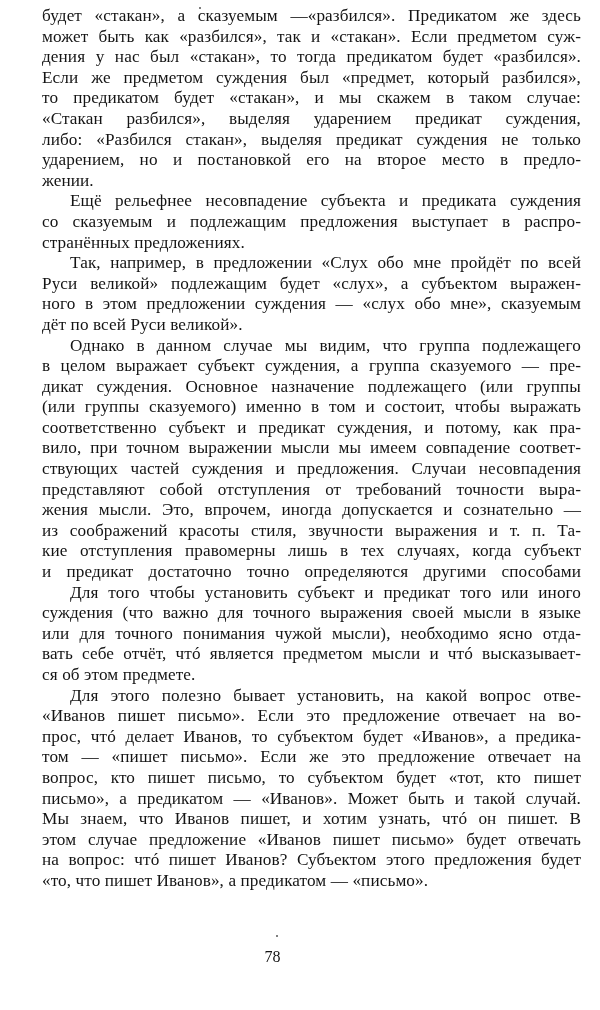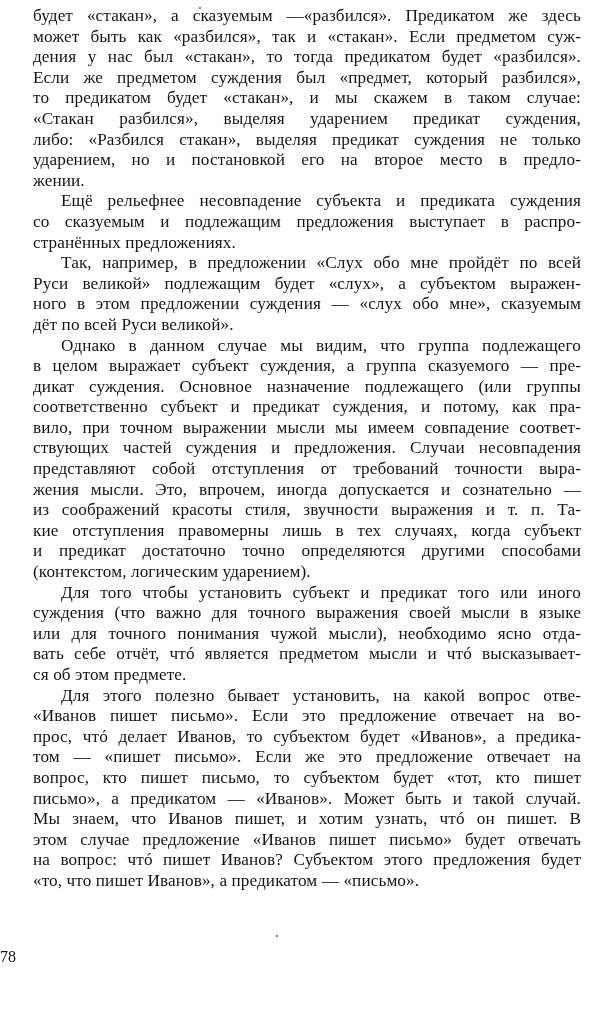--- a/index.html
+++ b/index.html
@@ -22,33 +22,34 @@
       width: 548px;
     }
     .line {
       height: 20.6px;
       line-height: 20.6px;
       font-size: 17.2px;
       white-space: nowrap;
       text-align: justify;
       text-align-last: justify;
       letter-spacing: 0.1px;
+      margin-left: 9px;
     }
     .line.last {
       text-align-last: left;
     }
     .line.indent {
       padding-left: 28px;
     }
     .page-number {
       position: absolute;
       left: 0;
       width: 545px;
       top: 948px;
-      text-align: left;
+      text-align: center;
       font-size: 16px;
       font-family: "Liberation Serif", "DejaVu Serif", serif;
       color: #141414;
     }
     .dot {
       position: absolute;
       width: 2px;
       height: 2px;
       background: #555;
       border-radius: 1px;
@@ -81,29 +82,29 @@
     <div class="line indent">Так, например, в предложении «Слух обо мне пройдёт по всей</div>
     <div class="line">Руси великой» подлежащим будет «слух», а субъектом выражен-</div>
     <div class="line">ного в этом предложении суждения — «слух обо мне», сказуемым</div>
     <div class="line last">дёт по всей Руси великой».</div>
   </div>
 
   <div>
     <div class="line indent">Однако в данном случае мы видим, что группа подлежащего</div>
     <div class="line">в целом выражает субъект суждения, а группа сказуемого — пре-</div>
     <div class="line">дикат суждения. Основное назначение подлежащего (или группы</div>
+    <div class="line">(или группы сказуемого) именно в том и состоит, чтобы выражать</div>
     <div class="line">соответственно субъект и предикат суждения, и потому, как пра-</div>
     <div class="line">вило, при точном выражении мысли мы имеем совпадение соответ-</div>
     <div class="line">ствующих частей суждения и предложения. Случаи несовпадения</div>
     <div class="line">представляют собой отступления от требований точности выра-</div>
     <div class="line">жения мысли. Это, впрочем, иногда допускается и сознательно —</div>
     <div class="line">из соображений красоты стиля, звучности выражения и т. п. Та-</div>
     <div class="line">кие отступления правомерны лишь в тех случаях, когда субъект</div>
     <div class="line">и предикат достаточно точно определяются другими способами</div>
-    <div class="line last">(контекстом, логическим ударением).</div>
   </div>
 
   <div>
     <div class="line indent">Для того чтобы установить субъект и предикат того или иного</div>
     <div class="line">суждения (что важно для точного выражения своей мысли в языке</div>
     <div class="line">или для точного понимания чужой мысли), необходимо ясно отда-</div>
     <div class="line">вать себе отчёт, чтó является предметом мысли и чтó высказывает-</div>
     <div class="line last">ся об этом предмете.</div>
   </div>
 

